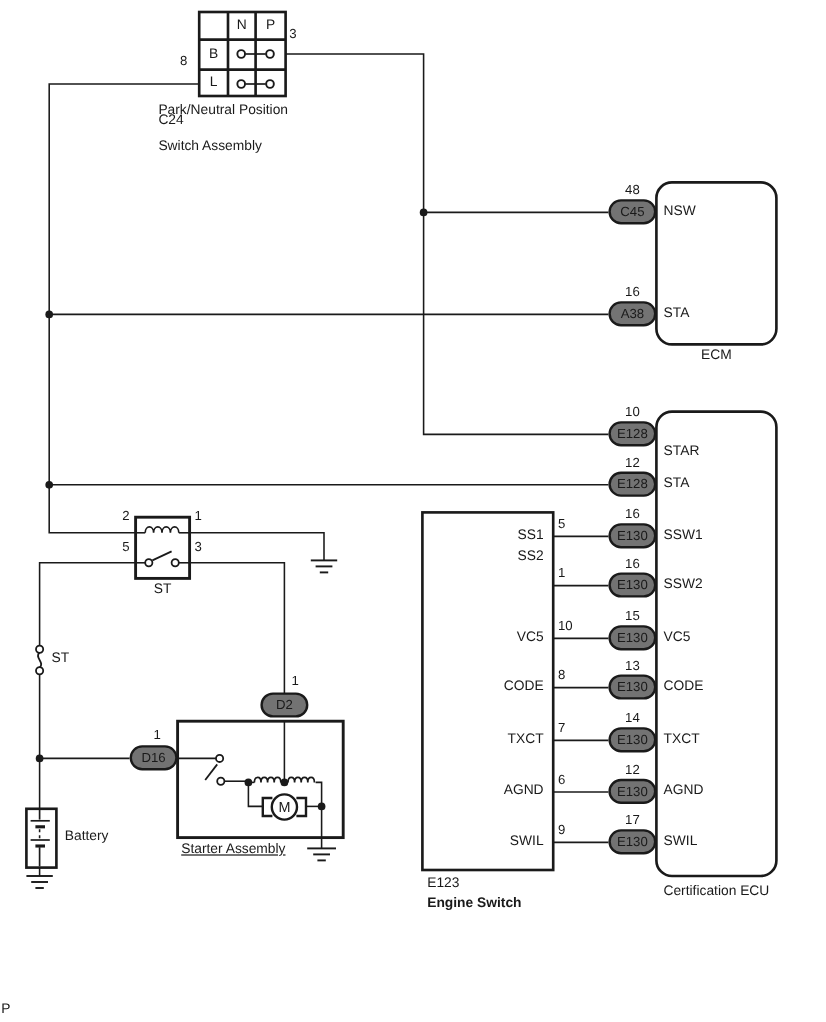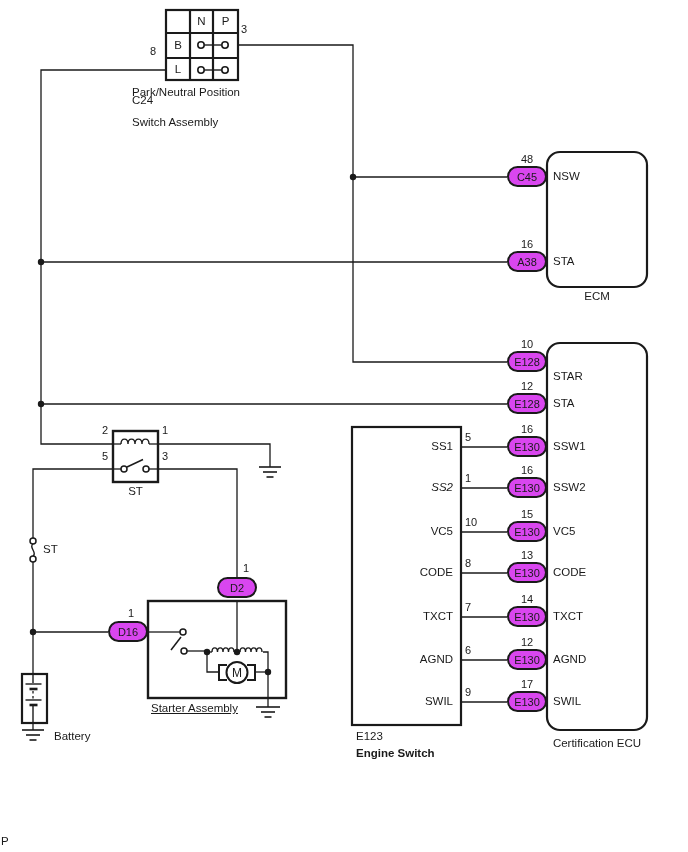--- a/index.html
+++ b/index.html
@@ -4,21 +4,21 @@
 <style>
   html,body{margin:0;padding:0;background:#fff;}
   .canvas{position:relative;width:688px;height:852px;background:#ffffff;
           font-family:"Liberation Sans", sans-serif;color:#1a1a1a;overflow:hidden;}
   svg.wires{position:absolute;left:0;top:0;}
   .lbl{position:absolute;font-size:11.5px;line-height:13px;white-space:nowrap;}
   .num{position:absolute;font-size:11px;line-height:12px;white-space:nowrap;}
   .ctr{text-align:center;}
   .rgt{text-align:right;}
   .oval{position:absolute;width:40px;height:21px;border:2px solid #1a1a1a;border-radius:12px;
-        background:#d946ef;display:flex;align-items:center;justify-content:center;
+        background:#737373;display:flex;align-items:center;justify-content:center;
         font-size:11px;box-sizing:border-box;}
   .mlabel{position:absolute;font-size:12px;line-height:14px;}
 </style>
 </head>
 <body>
 
 <div class="canvas">
 
   <svg class="wires" width="688" height="852" viewBox="0 0 688 852">
 
@@ -220,21 +220,21 @@
   <div class="num ctr" style="left:507px;top:678px;width:40px;">17</div>
   <div class="oval" style="left:507px;top:691px;">
       <span>E130</span>
     </div>
   <div class="lbl" style="left:553px;top:695px;">SWIL</div>
 
   <div class="lbl ctr" style="left:537px;top:737px;width:120px;">Certification ECU</div>
 
   <div class="lbl rgt" style="left:370px;top:440px;width:83px;">SS1</div>
   <div class="num" style="left:465px;top:431px;">5</div>
-  <div class="lbl rgt" style="left:370px;top:481px;width:83px;font-style:italic;">SS2</div>
+  <div class="lbl rgt" style="left:370px;top:458px;width:83px;">SS2</div>
   <div class="num" style="left:465px;top:472px;">1</div>
   <div class="lbl rgt" style="left:370px;top:525px;width:83px;">VC5</div>
   <div class="num" style="left:465px;top:516px;">10</div>
   <div class="lbl rgt" style="left:370px;top:566px;width:83px;">CODE</div>
   <div class="num" style="left:465px;top:557px;">8</div>
   <div class="lbl rgt" style="left:370px;top:610px;width:83px;">TXCT</div>
   <div class="num" style="left:465px;top:601px;">7</div>
   <div class="lbl rgt" style="left:370px;top:653px;width:83px;">AGND</div>
   <div class="num" style="left:465px;top:644px;">6</div>
   <div class="lbl rgt" style="left:370px;top:695px;width:83px;">SWIL</div>
@@ -254,17 +254,17 @@
   <div class="oval" style="left:217px;top:577px;">
       <span>D2</span>
     </div>
   <div class="num" style="left:128px;top:607px;">1</div>
   <div class="oval" style="left:108px;top:621px;">
       <span>D16</span>
     </div>
   <div class="mlabel ctr" style="left:227px;top:666px;width:20px;">M</div>
   <div class="lbl" style="left:151px;top:702px;text-decoration:underline;">Starter Assembly</div>
 
-  <div class="lbl" style="left:54px;top:691px;margin-top:39px;">Battery</div>
+  <div class="lbl" style="left:54px;top:691px;">Battery</div>
 
   <div class="lbl" style="left:1px;top:835px;">P</div>
 
 </div>
 
 </body></html>

